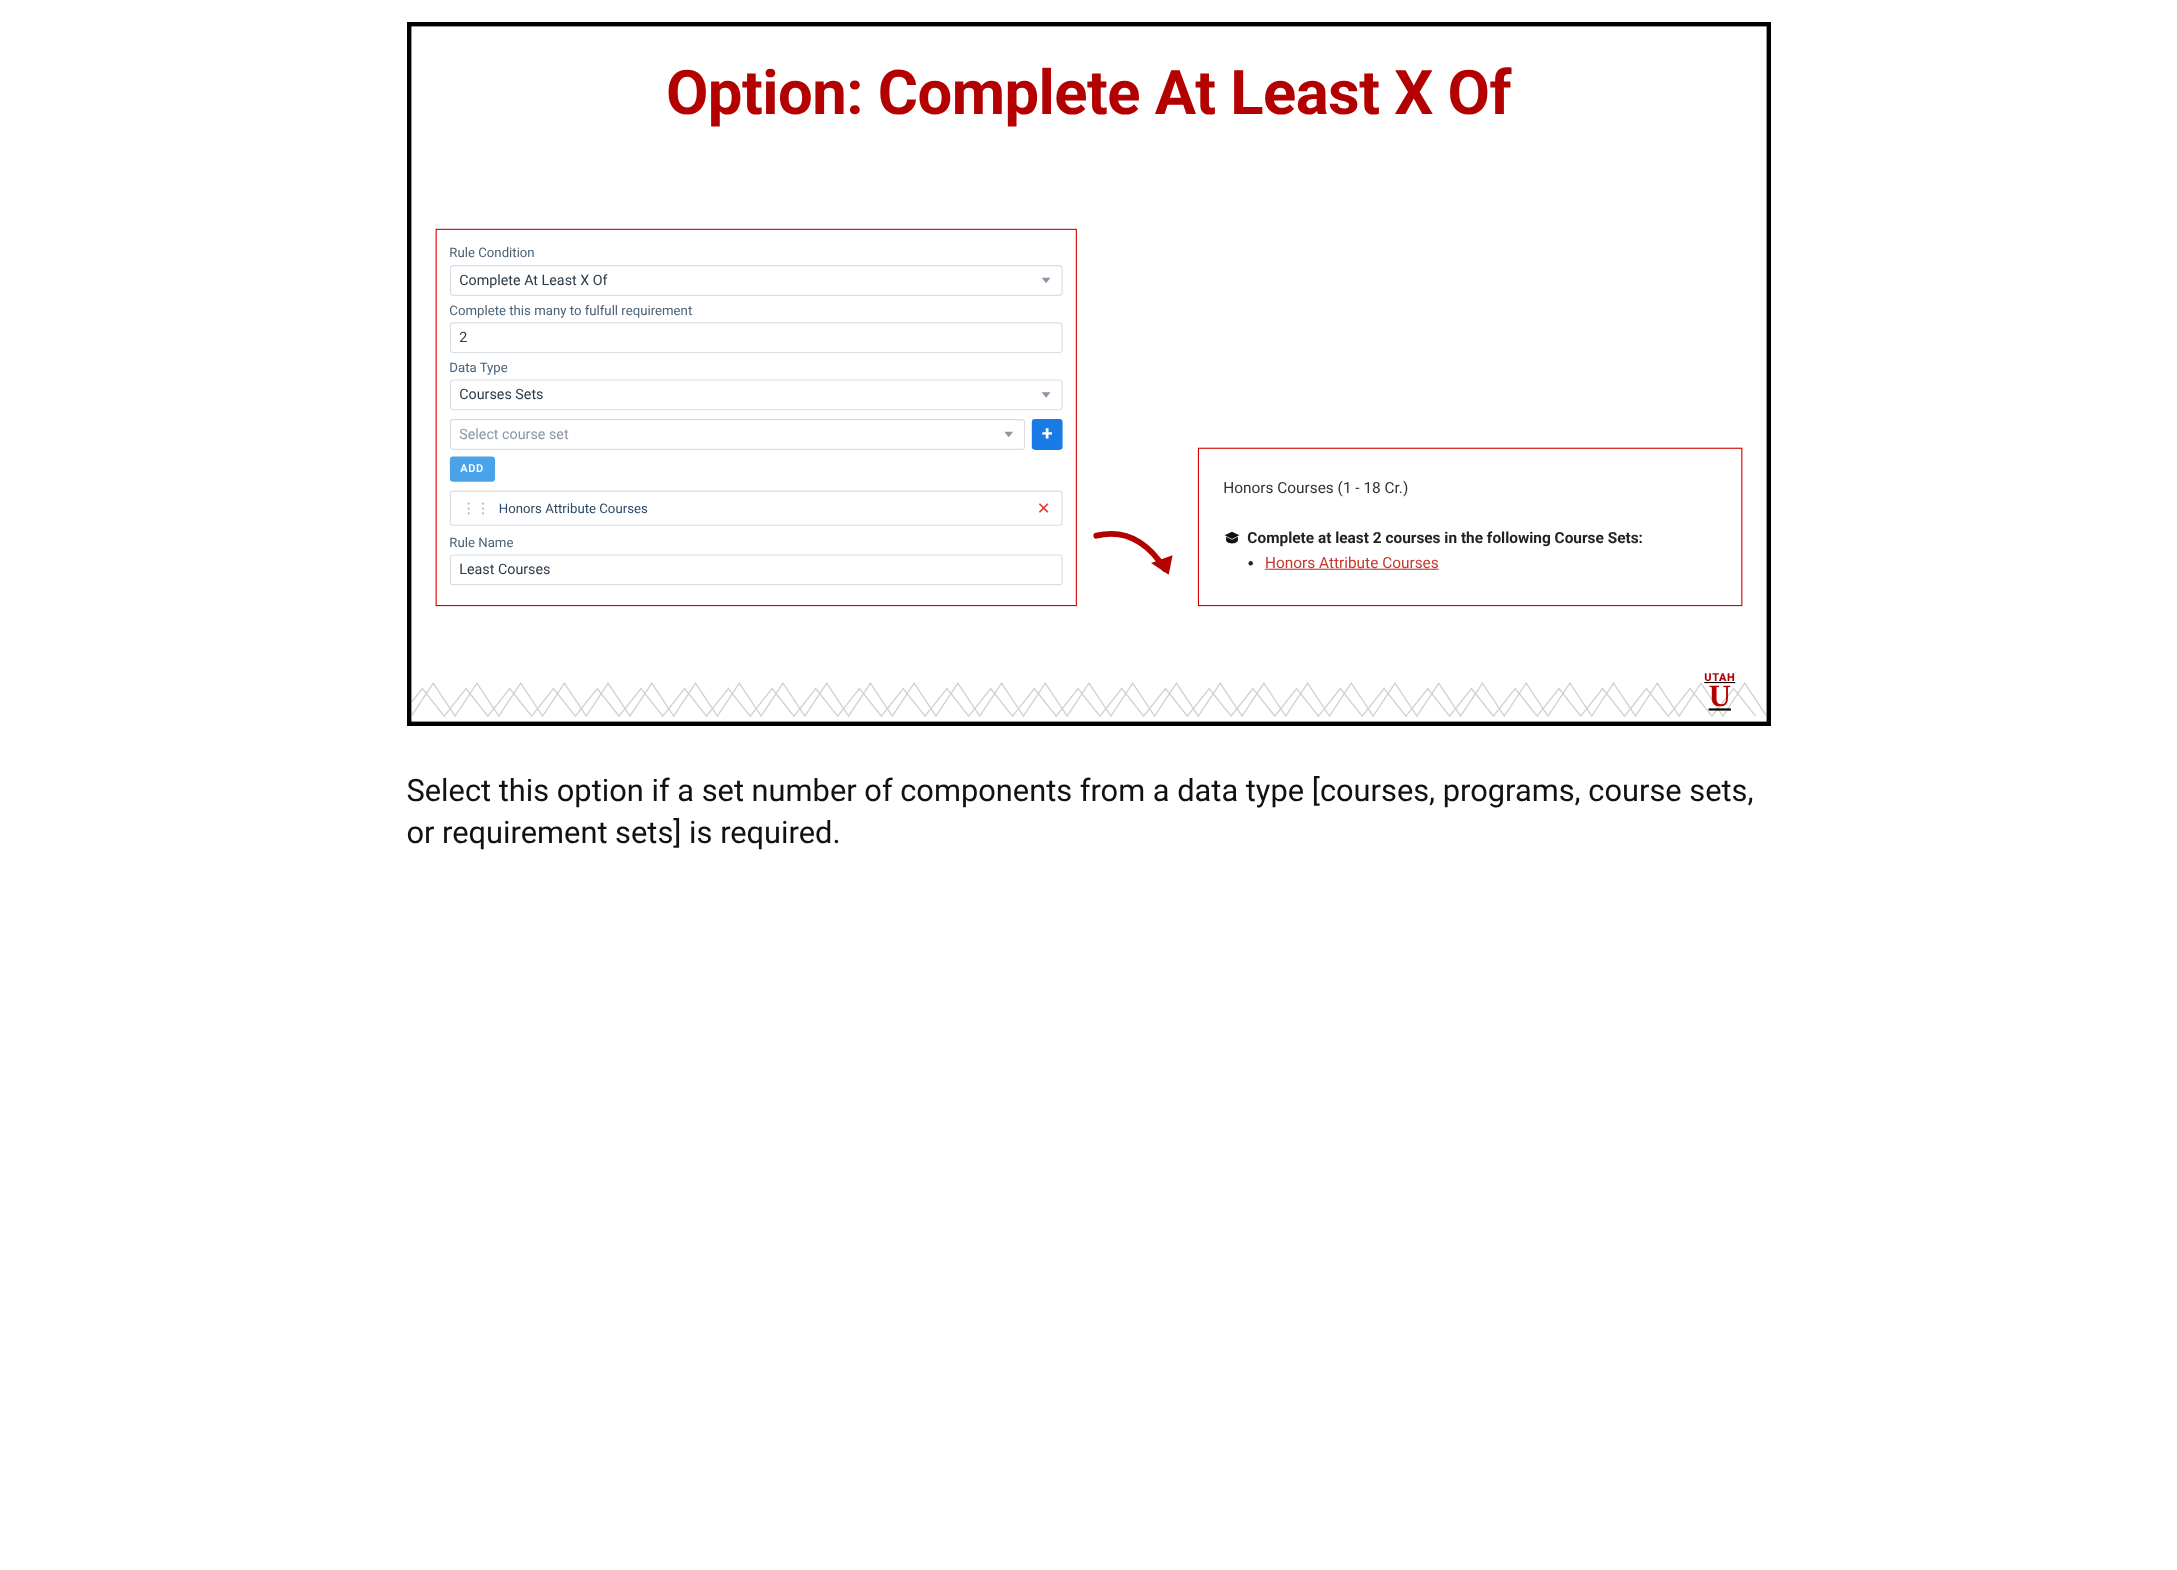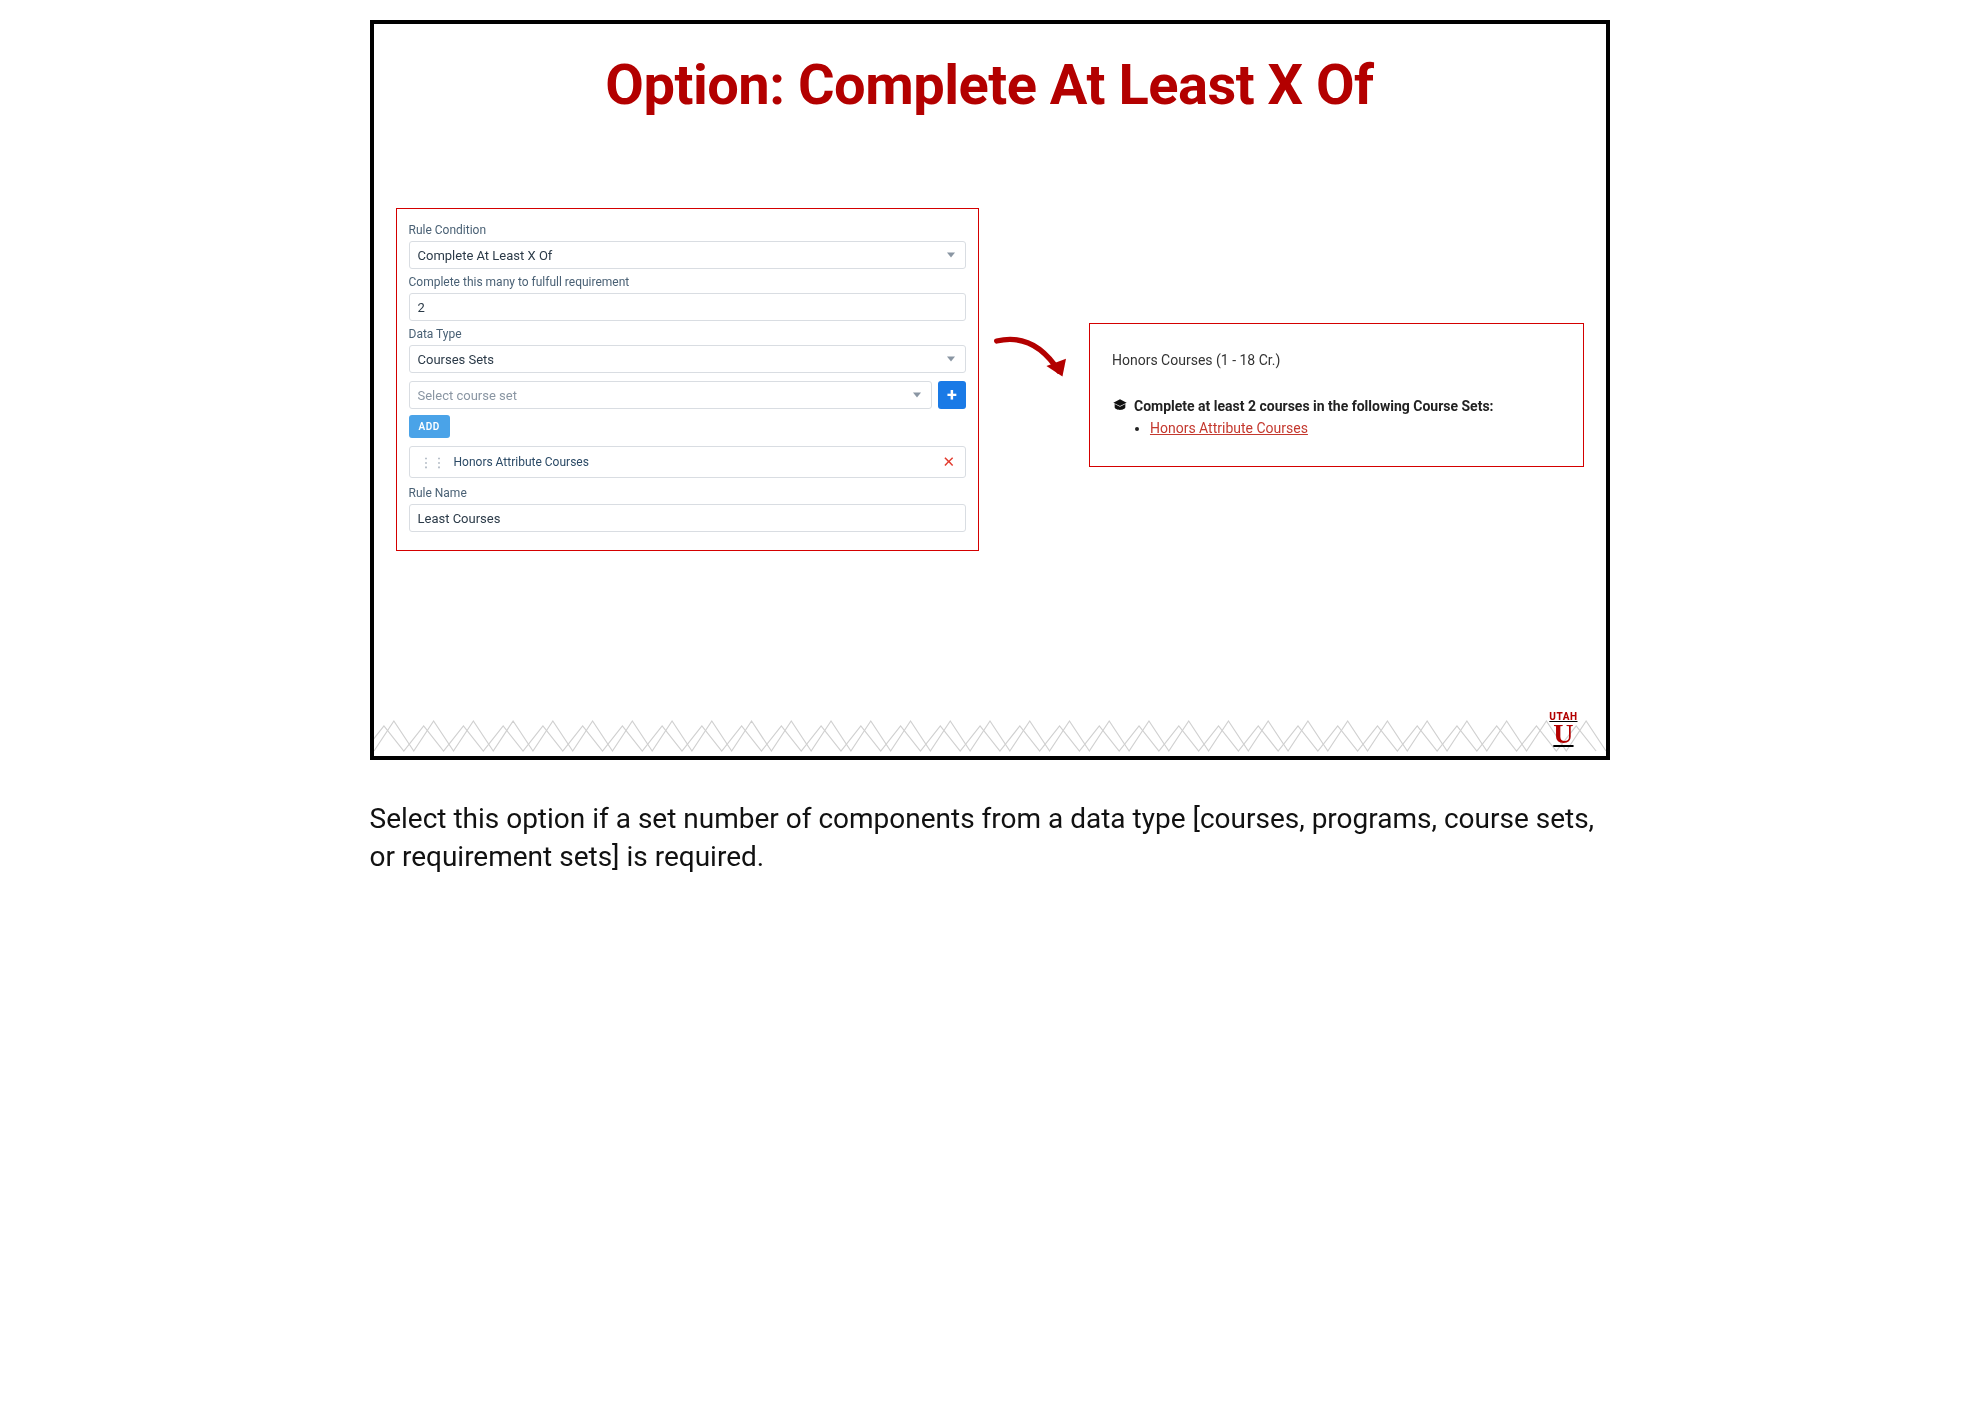--- a/index.html
+++ b/index.html
@@ -4,37 +4,37 @@
 <style>
   * { box-sizing: border-box; margin: 0; padding: 0; }
   body {
     font-family: -apple-system, BlinkMacSystemFont, "Segoe UI", Roboto, Helvetica, Arial, sans-serif;
     background: #fff;
     padding: 20px;
   }
   .slide {
     border: 4px solid #000;
     width: 1240px;
-    height: 740px;
+    height: 640px;
     position: relative;
     overflow: hidden;
     background: #fff;
     margin: 0 auto;
   }
   .slide-title {
     color: #b30000;
     font-size: 56px;
     font-weight: 700;
     text-align: center;
     margin-top: 28px;
     letter-spacing: -0.5px;
   }
   .content-row {
     display: flex;
-    align-items: center;
+    align-items: flex-end;
     gap: 18px;
     margin-top: 90px;
     padding: 0 22px 0 22px;
   }
   .form-panel {
     border: 1.5px solid #d40000;
     width: 640px;
     padding: 10px 12px 12px 12px;
     font-size: 12px;
     color: #2b4a66;

